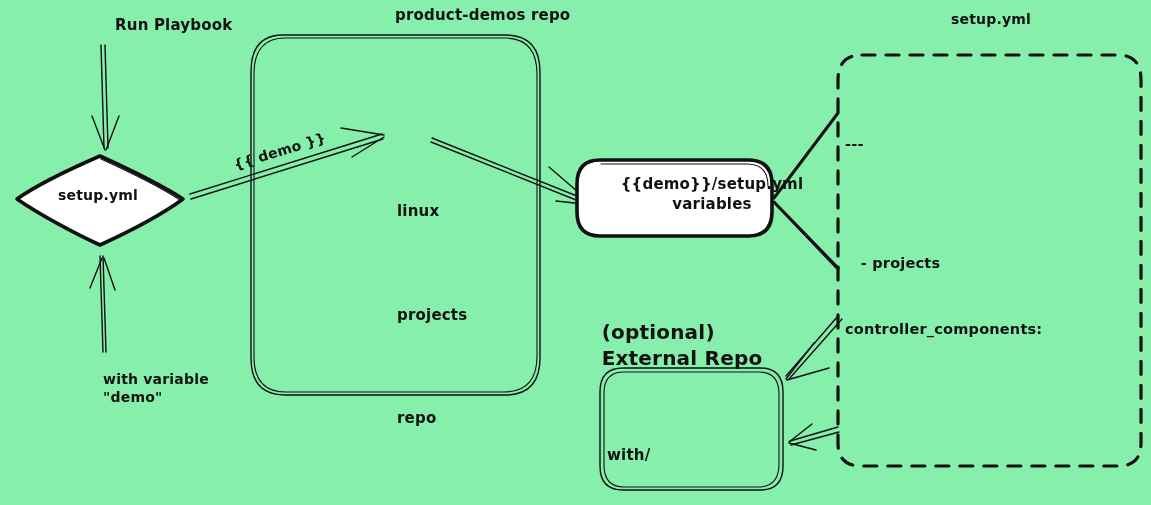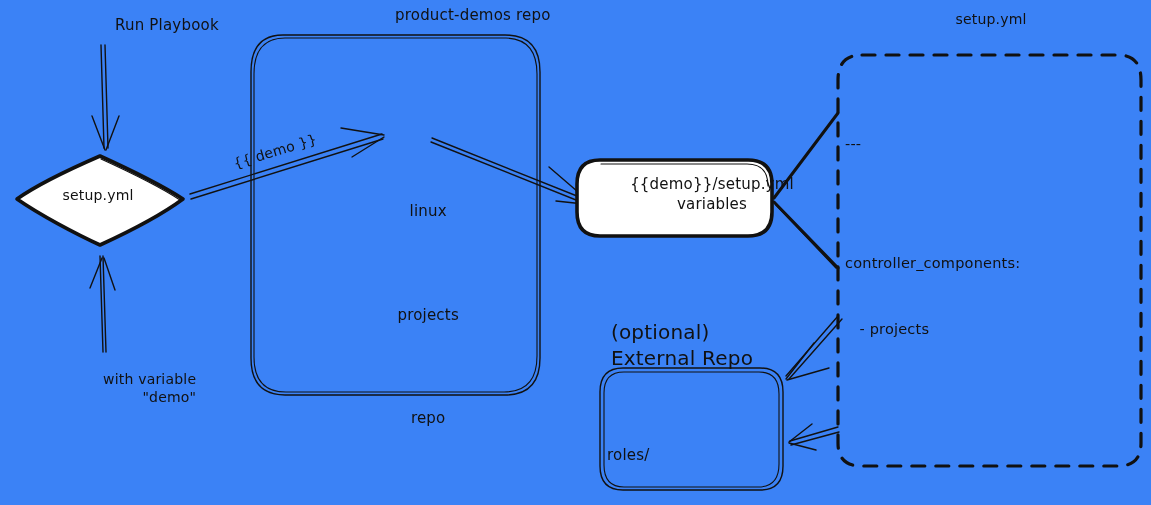--- a/index.html
+++ b/index.html
@@ -4,47 +4,48 @@
 <style>
   html, body {
     margin: 0;
     padding: 0;
     background: #ffffff;
   }
   #canvas {
     position: relative;
     width: 1151px;
     height: 505px;
-    background: #3b82f6;
+    background: #86efac;
     overflow: hidden;
     font-family: "DejaVu Sans", sans-serif;
+    font-weight: bold;
   }
   #svg-layer {
     position: absolute;
     top: 0; left: 0;
     width: 1151px;
     height: 505px;
   }
   .lbl {
     position: absolute;
     color: #111111;
     font-family: "DejaVu Sans", sans-serif;
     white-space: pre;
     line-height: 1.32;
     letter-spacing: 0.2px;
   }
 
   
   #run-playbook-label   { left: 115px; top: 16px;  font-size: 15px; }
-  #with-variable-label  { left: 103px; top: 370px; font-size: 14px; text-align: right; }
+  #with-variable-label  { left: 103px; top: 370px; font-size: 14px; text-align: left; }
   #setup-diamond-label  { left: 98px;  top: 186px; font-size: 14px; transform: translateX(-50%); }
 
   #repo-title           { left: 395px; top: 6px;   font-size: 15px; }
   #repo-items           { left: 397px; top: 125px; font-size: 15px; line-height: 2.3; }
-  #repo-items div       { text-align: center; }
+  #repo-items div       { text-align: left; }
 
   #vars-box-label       { left: 672px; top: 175px; font-size: 15px; text-align: center; margin-left: 40px; }
 
   #ext-repo-title       { left: 682px; top: 319px; font-size: 20px; text-align: left; }
   #ext-repo-items       { left: 607px; top: 401px; font-size: 15px; line-height: 1.45; }
 
   #yml-title            { left: 991px; top: 10px;  font-size: 14px; text-align: center; }
   #yml-body             { left: 845px; top: 90px;  font-size: 14.5px; line-height: 1.5; }
   #yml-body .blank      { height: 11px; }
   #yml-body div         { white-space: pre; }
@@ -167,32 +168,32 @@
 
   <div class="lbl" id="demo-edge-label" style="left:232px; top:142px; font-size:14px; transform:rotate(-17deg);">{{ demo }}</div>
 
   <div class="lbl" id="vars-box-label" style="transform:translateX(-50%);">{{demo}}/setup.yml
 variables</div>
 
   <div class="lbl" id="ext-repo-title" style="transform:translateX(-50%);">(optional)
 External Repo</div>
 
   <div class="lbl" id="ext-repo-items">
-    <div>roles/</div>
+    <div>with/</div>
     
     
   </div>
 
   <div class="lbl" id="yml-title" style="transform:translateX(-50%);">setup.yml</div>
 
   <div class="lbl" id="yml-body">
     <div>---</div>
     <div class="blank"></div>
+    <div>   - projects</div>
     <div>controller_components:</div>
-    <div>   - projects</div>
     
     
     
     
     
     
     
     
     
     

